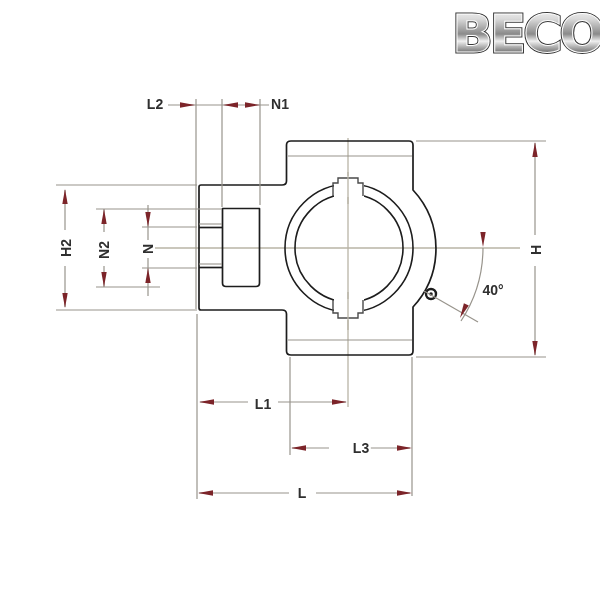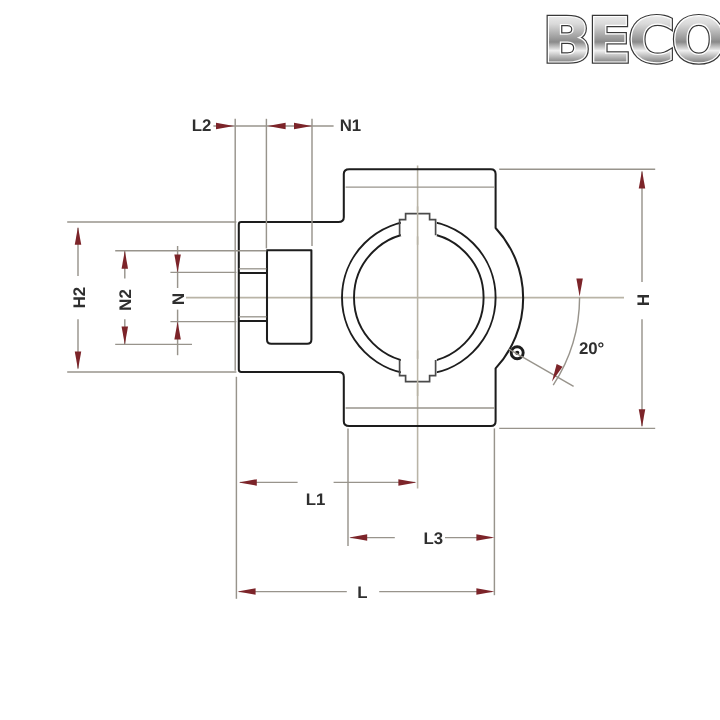--- a/index.html
+++ b/index.html
@@ -156,30 +156,30 @@
       <use href="#arr" transform="translate(347,402)"></use>
       <use href="#arr" transform="translate(291,448) rotate(180)"></use>
       <use href="#arr" transform="translate(412,448)"></use>
       <use href="#arr" transform="translate(198,493) rotate(180)"></use>
       <use href="#arr" transform="translate(412,493)"></use>
       <use href="#arr" transform="translate(483,247) rotate(90)"></use>
       <use href="#arr" transform="translate(460,318) rotate(115)"></use>
     </g>
   </svg>
 
-  <span class="dim-label" style="left:168px;top:104px">L2</span>
-  <span class="dim-label" style="left:292px;top:104px">N1</span>
+  <span class="dim-label" style="left:155px;top:104px">L2</span>
+  <span class="dim-label" style="left:280px;top:104px">N1</span>
   <span class="dim-label rot" style="left:66px;top:248px">H2</span>
   <span class="dim-label rot" style="left:104px;top:250px">N2</span>
   <span class="dim-label rot" style="left:148px;top:249px">N</span>
   <span class="dim-label rot" style="left:536px;top:250px">H</span>
-  <span class="dim-label" style="left:263px;top:416px">L1</span>
+  <span class="dim-label" style="left:263px;top:404px">L1</span>
   <span class="dim-label" style="left:361px;top:448px">L3</span>
   <span class="dim-label" style="left:302px;top:493px">L</span>
-  <span class="dim-label" style="left:493px;top:290px">20°</span>
+  <span class="dim-label" style="left:493px;top:290px">40°</span>
 
   <div id="logo-box">
     <svg width="158" height="62" viewBox="0 0 158 62">
       <text x="79" y="49" text-anchor="middle" textLength="150" lengthAdjust="spacingAndGlyphs" font-family="'DejaVu Sans',sans-serif" font-size="52" font-weight="900" letter-spacing="-3" fill="url(#mg)" stroke="#383838" stroke-width="3" paint-order="stroke">BECO</text>
       <text x="79" y="49" text-anchor="middle" textLength="150" lengthAdjust="spacingAndGlyphs" font-family="'DejaVu Sans',sans-serif" font-size="52" font-weight="900" letter-spacing="-3" fill="none" stroke="#ffffff" stroke-width="1">BECO</text>
     </svg>
   </div>
 
 </div>
 

